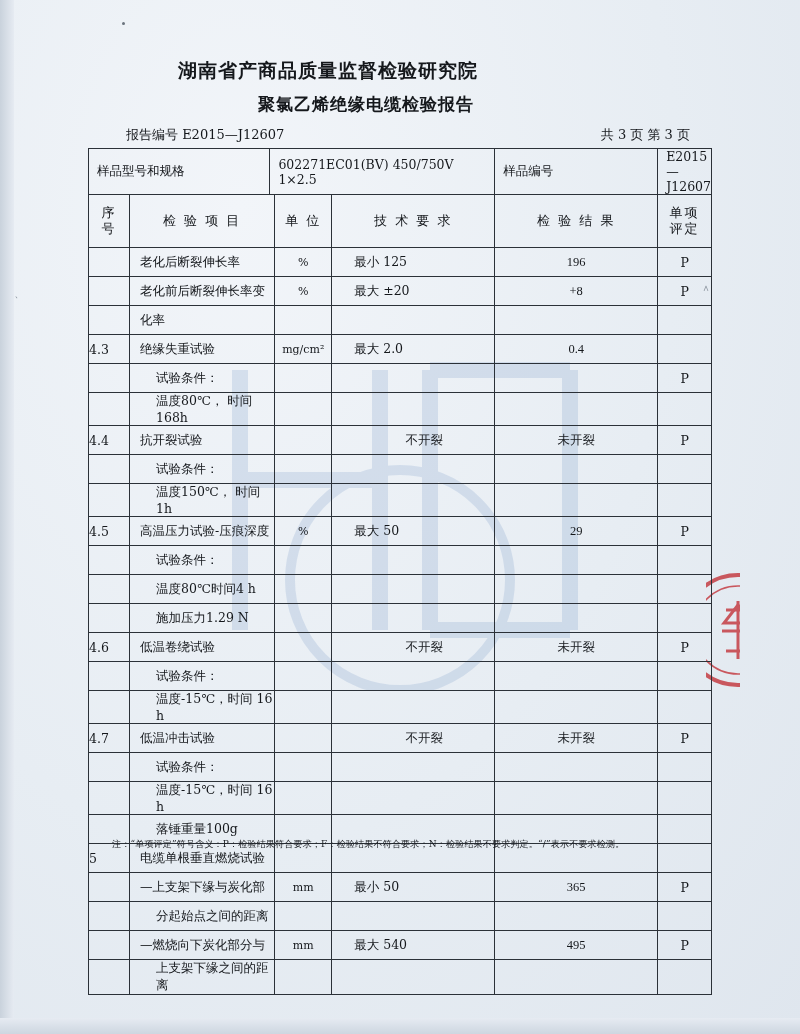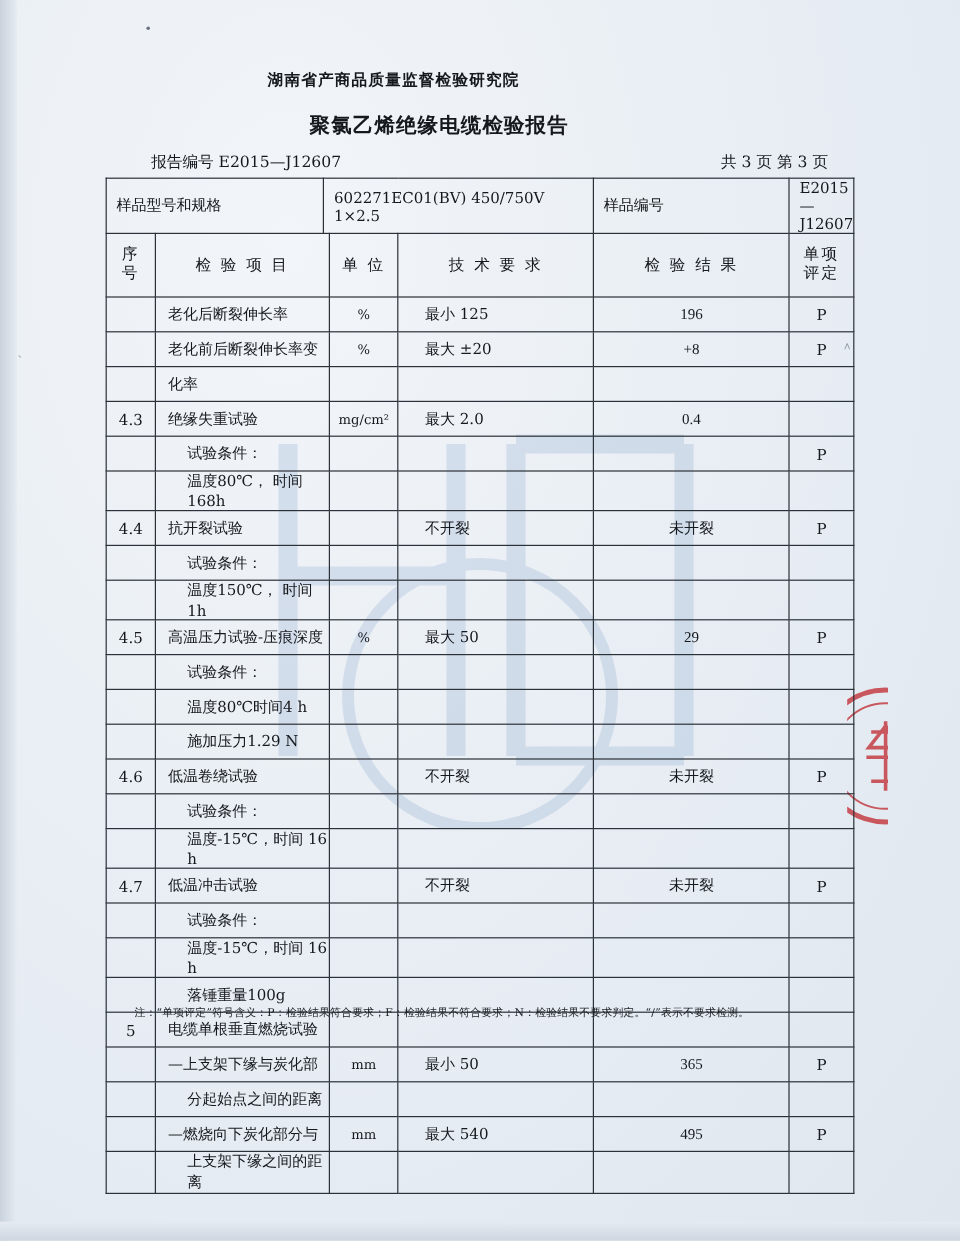--- a/index.html
+++ b/index.html
@@ -42,21 +42,21 @@
   .doc{
     position:absolute;left:0;top:0;width:800px;height:1034px;
   }
   .title1,.title2{
     text-align:center;
     font-family:"DejaVu Serif", serif;
     font-weight:bold;
     color:#15181c;
     letter-spacing:1px;
   }
-  .title1{position:absolute;left:0;top:58px;width:656px;font-size:13px;}
+  .title1{position:absolute;left:0;top:58px;width:656px;font-size:19px;}
   .title2{position:absolute;left:0;top:93px;width:732px;font-size:17px;}
   .reportno{
     position:absolute;left:126px;top:126px;font-size:13px;color:#15181c;
     font-family:"DejaVu Serif", serif;
   }
   .pageno{
     position:absolute;right:110px;top:126px;font-size:13px;color:#15181c;
     font-family:"DejaVu Serif", serif;
   }
   table{
@@ -68,27 +68,27 @@
   }
   td,th{
     border:1px solid #2b3138;
     padding:0;
     font-weight:normal;
     vertical-align:middle;
   }
   .hdr-row td{height:26px;font-size:12.5px;}
   .c-label{padding-left:8px;font-size:12.5px;}
   .c-val{padding-left:8px;font-size:12.5px;}
-  .c-center{text-align:left;}
+  .c-center{text-align:center;}
   .col-hdr td{
     text-align:center;font-size:13px;height:52px;letter-spacing:2px;
   }
   .two-line{line-height:1.25;}
   .body-row td{height:28px;font-size:12.5px;}
-  .body-row td.itemno{text-align:center;width:40px;}
+  .body-row td.itemno{width:40px;}
   .body-row td.item{padding-left:10px;}
   .body-row td.unit{text-align:center;width:56px;font-size:11px;}
   .body-row td.req{padding-left:22px;width:140px;}
   .body-row td.res{text-align:center;width:162px;font-family:Liberation Serif, serif;}
   .body-row td.judge{text-align:center;width:48px;}
   .sub{padding-left:26px !important;}
   .sub2{padding-left:26px !important;}
   .note{
     position:absolute;left:112px;top:838px;width:620px;
     font-size:9px;color:#1a1d22;

